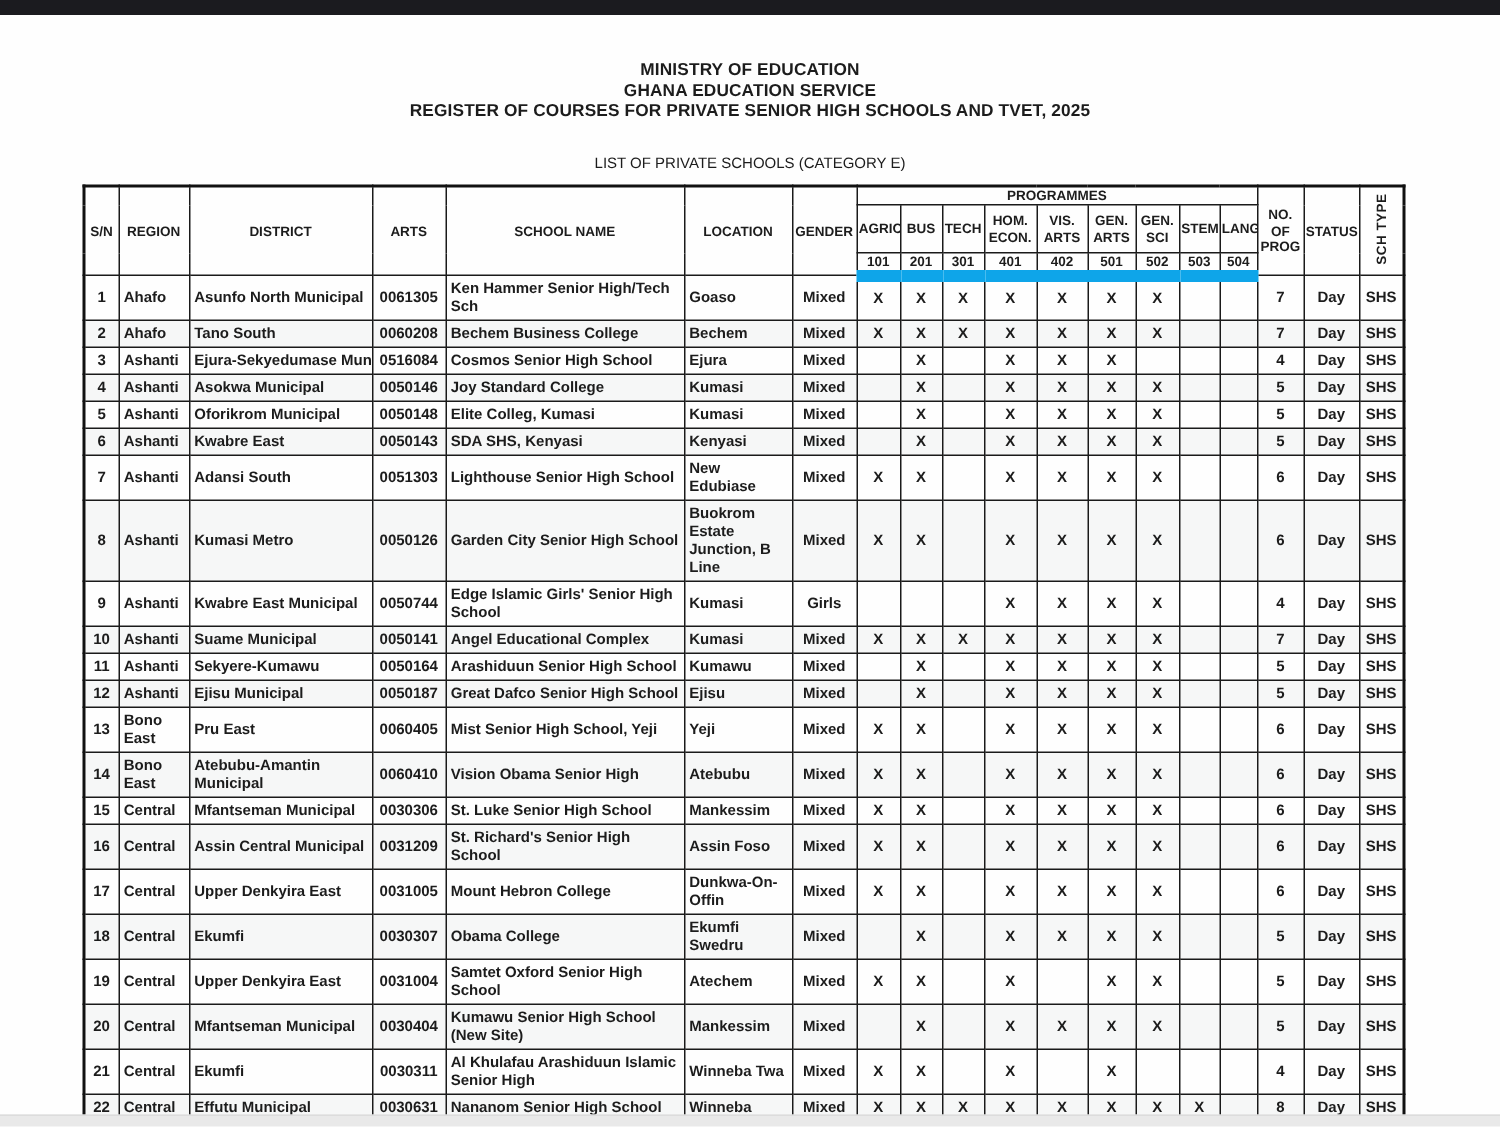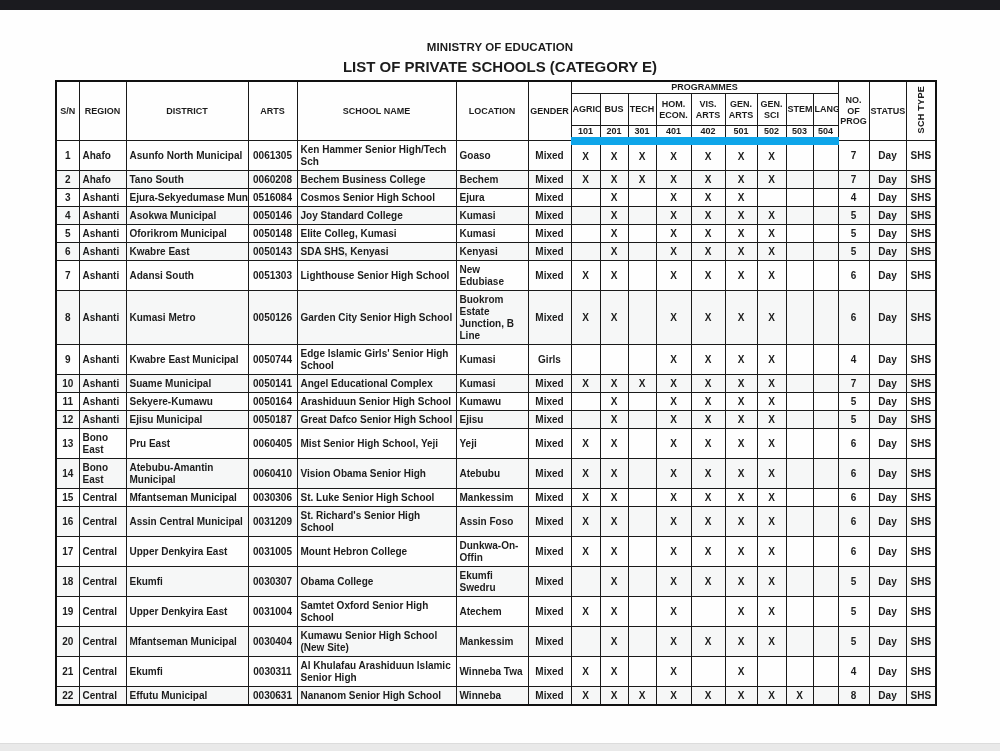--- a/index.html
+++ b/index.html
@@ -3,21 +3,21 @@
 <meta charset="utf-8">
 <style>
   * { margin:0; padding:0; box-sizing:border-box; }
   html,body { width:1000px; height:751px; background:#fdfdfd; overflow:hidden;
     font-family:"Liberation Sans", sans-serif; color:#1c1c1c; }
   .top-bar { position:absolute; top:0; left:0; width:1000px; height:10px; background:#1b1b1f; }
   .bottom-bar { position:absolute; bottom:0; left:0; width:1000px; height:8px; background:#e9e9e9; border-top:1px solid #dcdcdc; }
   .page { position:absolute; top:10px; left:0; width:1000px; height:733px; background:#fefefe; }
   .titles { margin-top:31px; text-align:center; }
   .titles .t-line { font-size:11.5px; font-weight:700; line-height:13.5px; letter-spacing:.1px; }
-  .titles .t-sub { font-size:15px; font-weight:700; line-height:13px; margin-top:5px; }
+  .titles .t-sub { font-size:10px; font-weight:400; line-height:13px; margin-top:21px; }
   table { border-collapse:collapse; table-layout:fixed; margin:7px 0 0 55px; width:880px;
     border:2px solid #111; }
   th, td { border:1px solid #1a1a1a; font-weight:700; vertical-align:middle; overflow:hidden; }
   thead th { font-size:9px; text-align:center; line-height:10.5px; padding:0 1px; }
   thead tr.r-prog-label th.prog-hdr { height:13px; font-size:9px; }
   thead tr.r-prog-names th { height:32px; }
   thead tr.r-prog-codes th { height:15px; border-bottom:8px solid #0ea5e9; }
   td { font-size:10px; line-height:12px; padding:2.5px 3px; }
   tbody tr { min-height:18px; }
   tbody tr:nth-child(even) td { background:#f6f7f7; }
@@ -30,20 +30,22 @@
   td.sn-pad { padding-left:1px; padding-right:1px; }
 </style>
 </head>
 <body>
 
 <div class="top-bar"></div>
 
 <div class="page">
   <div class="titles">
     <div class="t-line">MINISTRY OF EDUCATION</div>
+    <div class="t-line">GHANA EDUCATION SERVICE</div>
+    <div class="t-line">REGISTER OF COURSES FOR PRIVATE SENIOR HIGH SCHOOLS AND TVET, 2025</div>
     <div class="t-sub">LIST OF PRIVATE SCHOOLS (CATEGORY E)</div>
   </div>
 
   <table>
     <colgroup>
       <col style="width:23px">
         <col style="width:47px">
         <col style="width:122px">
       <col style="width:49px">
         <col style="width:159px">

